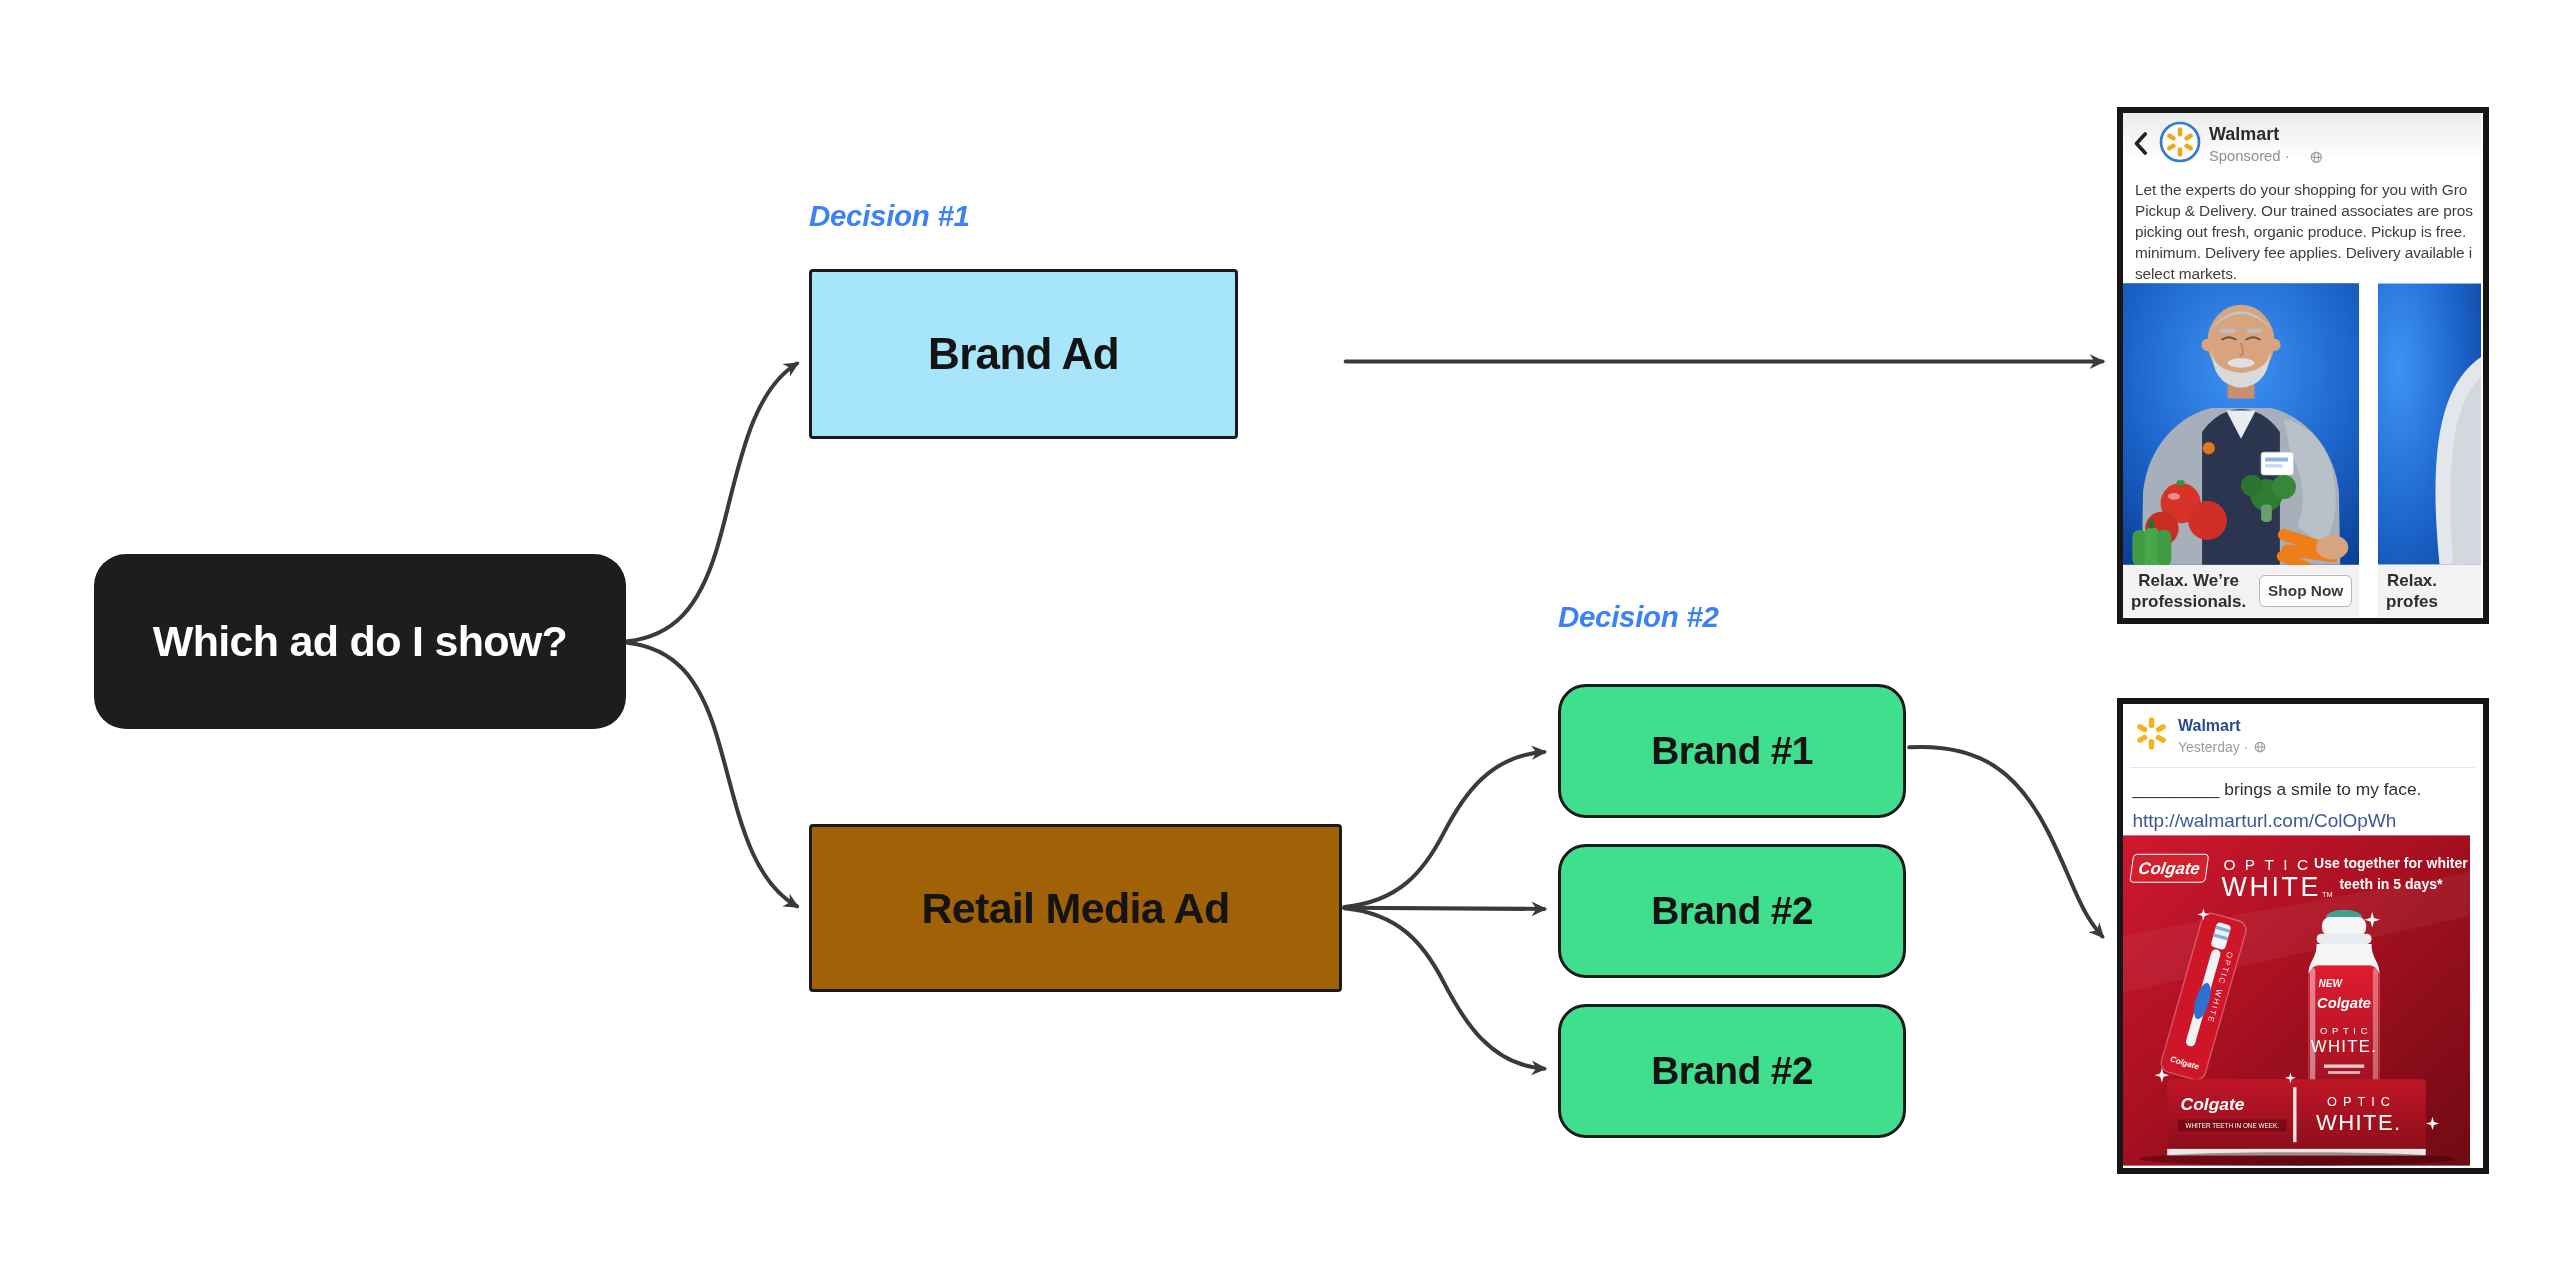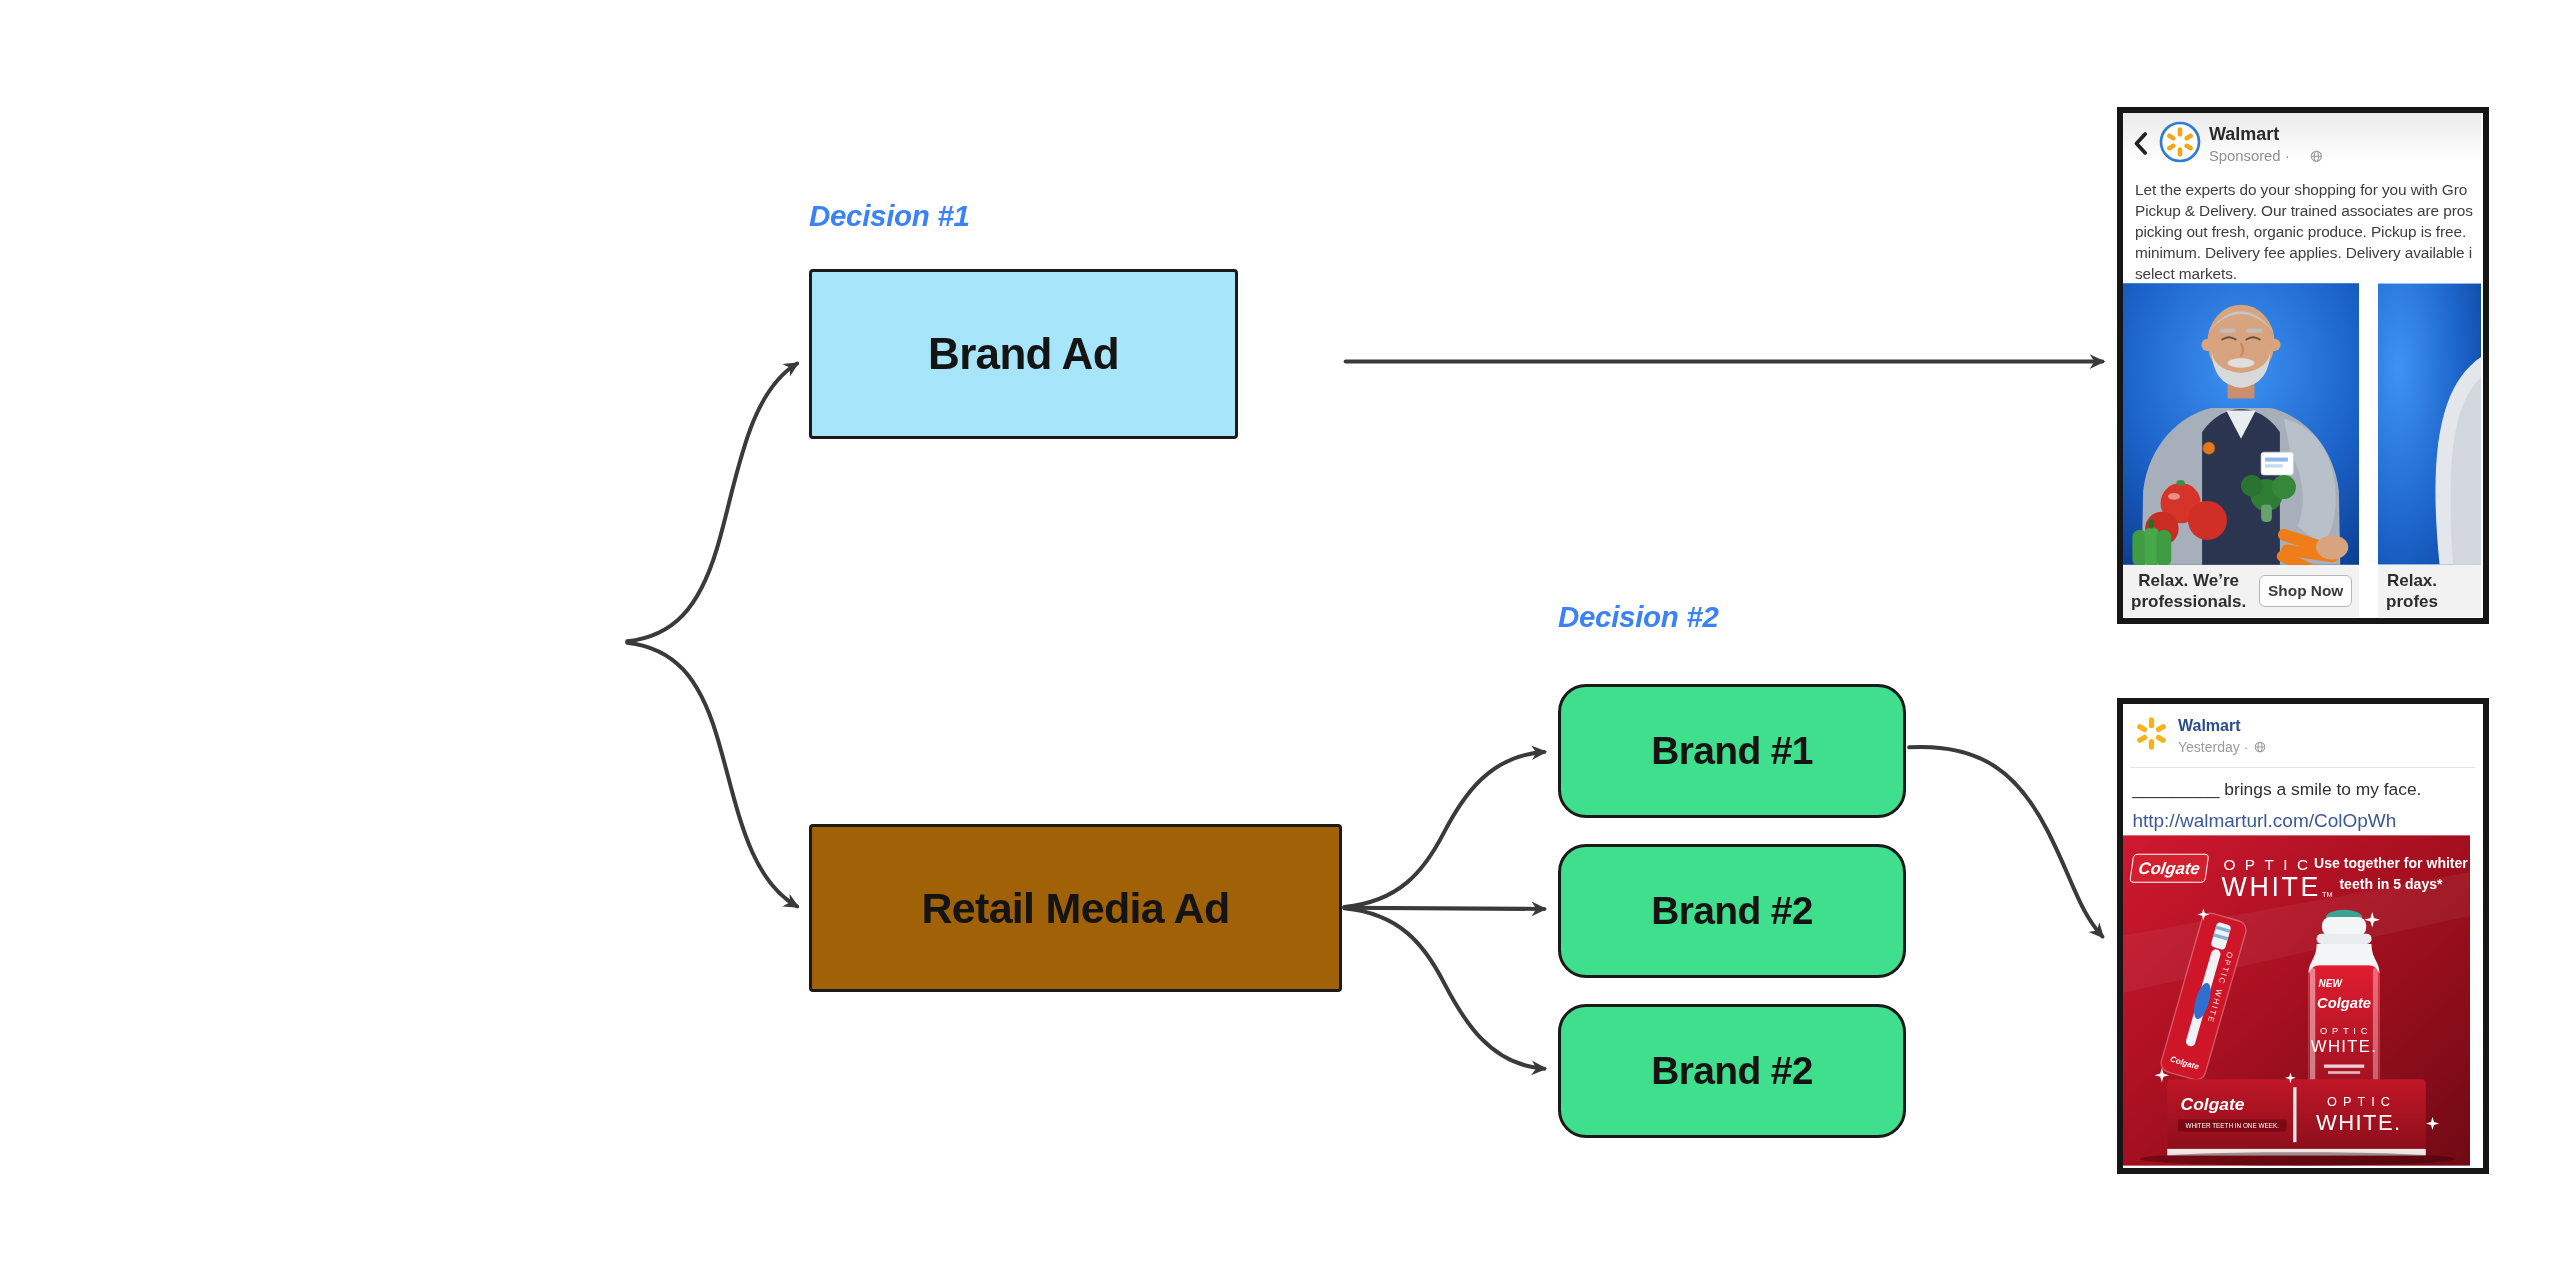--- a/index.html
+++ b/index.html
@@ -35,21 +35,21 @@
   .ad1 { top: 107px; height: 517px; }
   .ad2 { top: 698px; height: 476px; }
 
   
   .ad1-header { position: absolute; top: 0; left: 0; width: 358px; height: 62px;
     background: linear-gradient(#ebebeb, #ffffff 80%); }
   .back-chevron { position: absolute; left: 8px; top: 17.4px; cursor: pointer; }
   .ad1-logo { position: absolute; left: 35px; top: 6.7px; }
   .ad1-title { position: absolute; left: 86px; top: 10.7px; font-size: 18px; font-weight: 700; color: #2b2b2b; }
   .ad1-sub { position: absolute; left: 86px; top: 35px; font-size: 14.8px; color: #8f8f8f;
-    display: flex; align-items: center; gap: 20px; }
+    display: flex; align-items: flex-end; gap: 20px; }
   .ad1-body { position: absolute; top: 66px; left: 12px; width: 346px; overflow: hidden;
     font-size: 15.4px; line-height: 21px; color: #3e3e3e; letter-spacing: -0.1px; }
   .ad1-body div { white-space: nowrap; }
   .carousel-card { position: absolute; top: 170px; height: 334px; background: #ffffff; }
   .card-main { left: 0; width: 236px; }
   .card-partial { left: 255px; width: 103px; }
   .card-img { position: absolute; top: 0; left: 0; }
   .card-strip { position: absolute; bottom: 0; left: 0; right: 0; height: 52px; background: #f2f2f2; text-align: center; }
   .card-caption { position: absolute; left: 8px; top: 5.4px; font-size: 17px; line-height: 21px;
     font-weight: 700; color: #2d2d2d; }
@@ -82,20 +82,21 @@
     </defs>
     <path class="edge" d="M 935 956 C 1005 948 1042 905 1068 820 C 1098 722 1112 588 1188 542" marker-end="url(#ah)"></path>
     <path class="edge" d="M 935 958 C 1005 966 1042 1010 1068 1095 C 1098 1193 1112 1308 1188 1351" marker-end="url(#ah)"></path>
     <path class="edge" d="M 2006 539 L 3134 539" marker-end="url(#ah)"></path>
     <path class="edge" d="M 2004 1352 C 2085 1344 2122 1300 2152 1242 C 2182 1184 2222 1126 2302 1121" marker-end="url(#ah)"></path>
     <path class="edge" d="M 2004 1353 L 2302 1355" marker-end="url(#ah)"></path>
     <path class="edge" d="M 2004 1354 C 2085 1362 2122 1406 2152 1464 C 2182 1522 2222 1588 2302 1593" marker-end="url(#ah)"></path>
     <path class="edge" d="M 2846 1114 C 2952 1108 3008 1152 3052 1238 C 3090 1312 3098 1356 3134 1396" marker-end="url(#ah)"></path>
   </svg>
 
+  <div class="node node-root">Which ad do I show?</div>
 
   <div class="decision-label decision-1">Decision #1</div>
   <div class="node node-brand-ad">Brand Ad</div>
 
   <div class="node node-retail">Retail Media Ad</div>
 
   <div class="decision-label decision-2">Decision #2</div>
   <div class="node node-option node-opt1">Brand #1</div>
   <div class="node node-option node-opt2">Brand #2</div>
   <div class="node node-option node-opt3">Brand #2</div>

